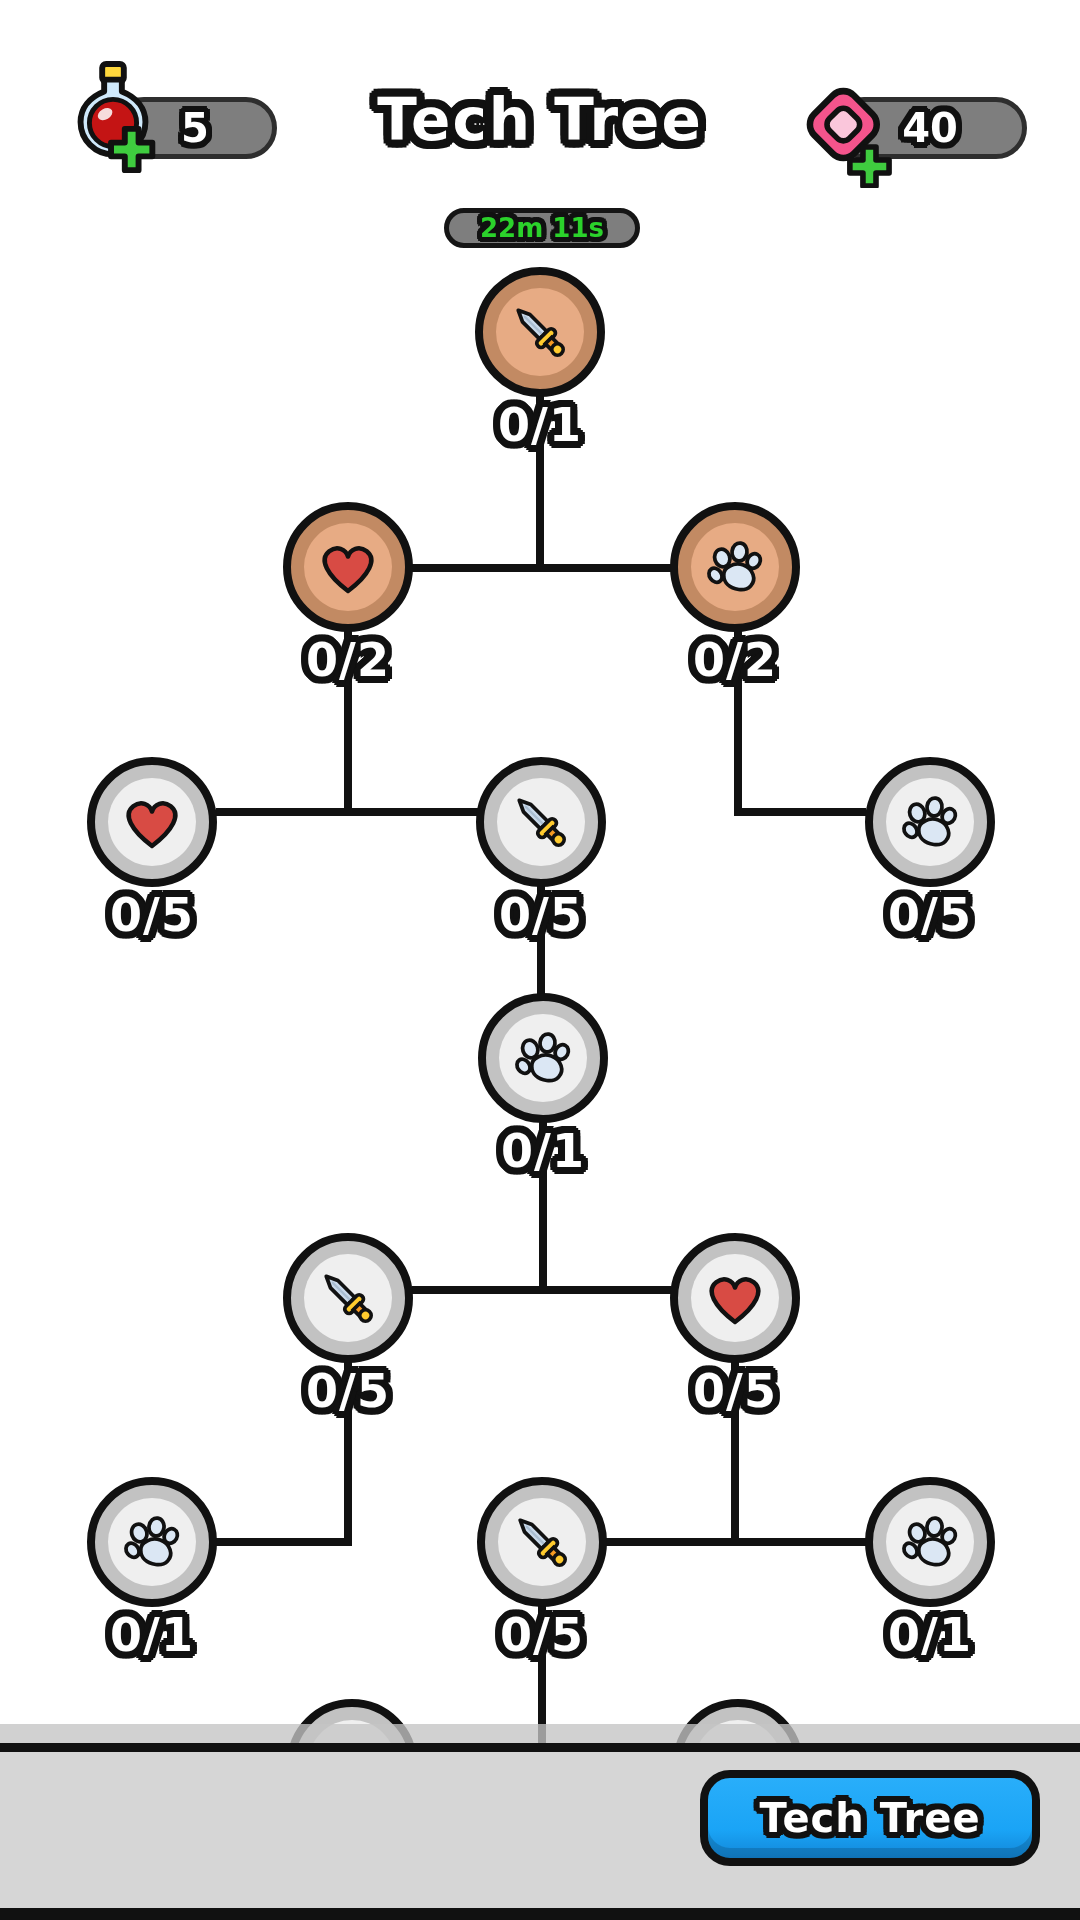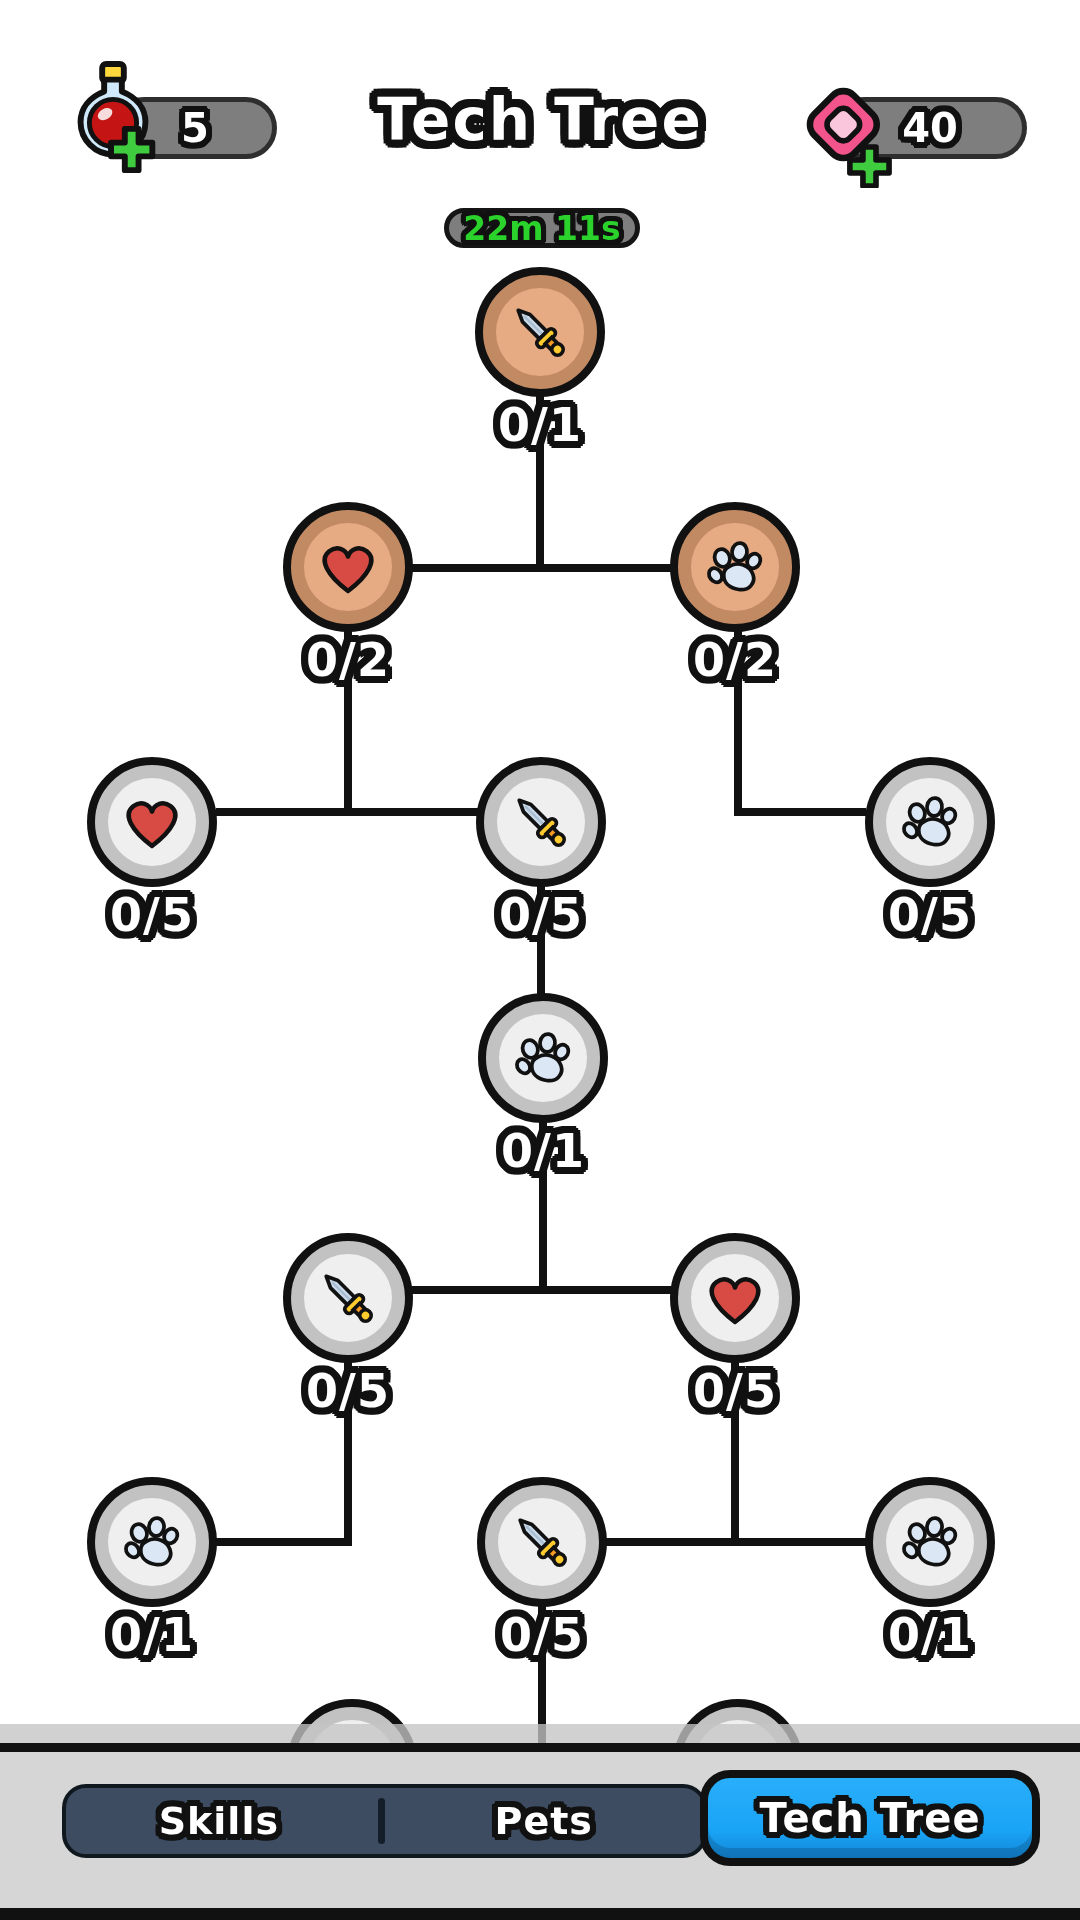--- a/index.html
+++ b/index.html
@@ -21,21 +21,21 @@
   .counter-pill .val{font-size:40px;line-height:1;}
   #potion-pill{left:113px;top:97px;width:154px;}
   #gem-pill{left:833px;top:97px;width:184px;}
   .hicon{position:absolute;z-index:4;}
   #potion-icon{left:58px;top:60px;width:110px;height:118px;}
   #gem-icon{left:792px;top:76px;width:112px;height:112px;}
 
   
   .timer-pill{position:absolute;left:444px;top:208px;width:186px;height:30px;background:#7e7e7e;border:5px solid #151515;border-radius:22px;
     display:flex;align-items:center;justify-content:center;z-index:3;}
-  .timer-pill .val{font-size:33px;line-height:1;color:#2bd22b;}
+  .timer-pill .val{font-size:26px;line-height:1;color:#2bd22b;}
 
   
   #tree-layer{position:absolute;inset:0;z-index:1;}
   .connector{position:absolute;background:#111;z-index:1;}
   .node{position:absolute;width:114px;height:114px;border:8px solid #111;border-radius:50%;z-index:2;box-sizing:content-box;}
   .node-inner{position:absolute;inset:13px;border-radius:50%;}
   .node-icon{position:absolute;left:50%;top:50%;width:72px;height:72px;transform:translate(-50%,-50%);}
   .node-label{position:absolute;transform:translate(-50%,-50%);font-size:46px;letter-spacing:1px;z-index:3;white-space:nowrap;}
 
   
@@ -236,23 +236,18 @@
       </div>
       <div class="node" style="left: 673px; top: 1699px; background: rgb(194, 194, 194);">
         <div class="node-inner" style="background: rgb(239, 239, 239);"></div>
       </div>
     </div>
 
   <div class="panel-strip"></div>
   <div class="panel-line"></div>
   <div class="panel-body"></div>
 
-  <div class="tab-group">
-    <span class="tab-label ot ot6" id="tab-skills">Skills</span>
-    <span class="tab-divider"></span>
-    <span class="tab-label ot ot6" id="tab-pets">Pets</span>
-  </div>
   <div class="tab-active">
     <span class="tab-active-label ot ot6">Tech Tree</span>
   </div>
 
   <div class="bottom-strip"></div>
 </div>
 
 </body></html>

